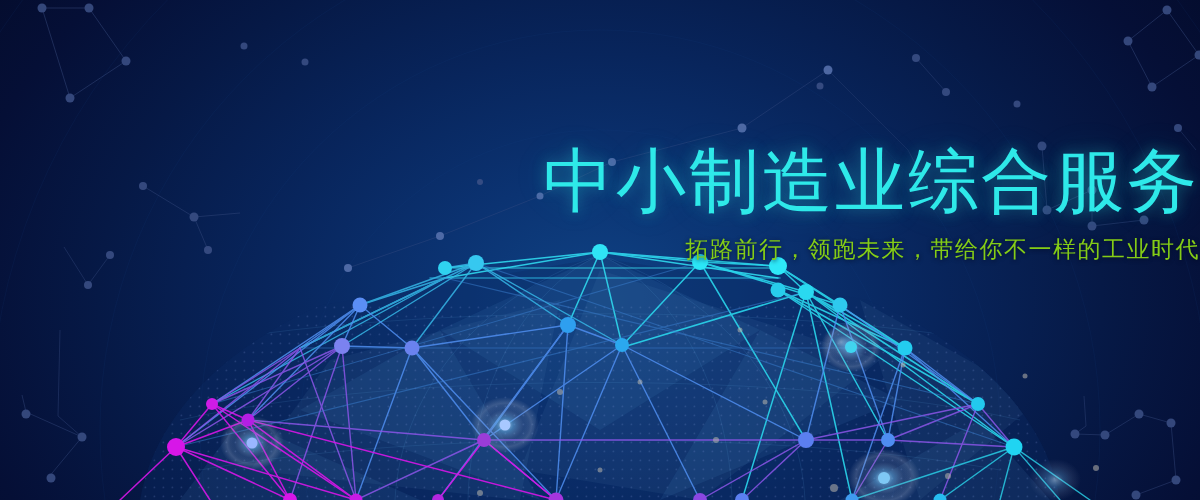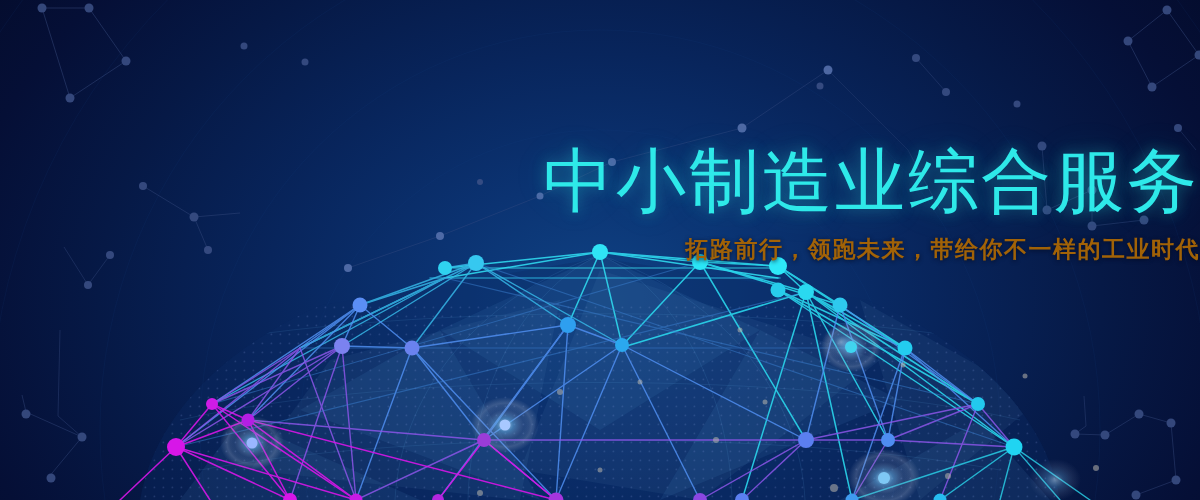--- a/index.html
+++ b/index.html
@@ -31,23 +31,23 @@
     font-weight:300;
     letter-spacing:3px;
     color:#2ee9e9;
     text-shadow:0 0 14px rgba(46,233,233,.35), 0 0 36px rgba(46,233,233,.18);
     white-space:nowrap;
   }
   #sub-title{
     margin:12px 0 0 0;
     font-size:23px;
     line-height:30px;
-    font-weight:700;
+    font-weight:400;
     letter-spacing:1.5px;
-    color:#a16207;
+    color:#84cc16;
     text-shadow:0 1px 4px rgba(2,10,35,.85);
     white-space:nowrap;
   }
   .dot-faint{fill:#3d5187;}
   .line-faint{stroke:#3a4e82;stroke-width:1;fill:none;}
 </style>
 </head>
 <body>
 
 <div id="banner">

